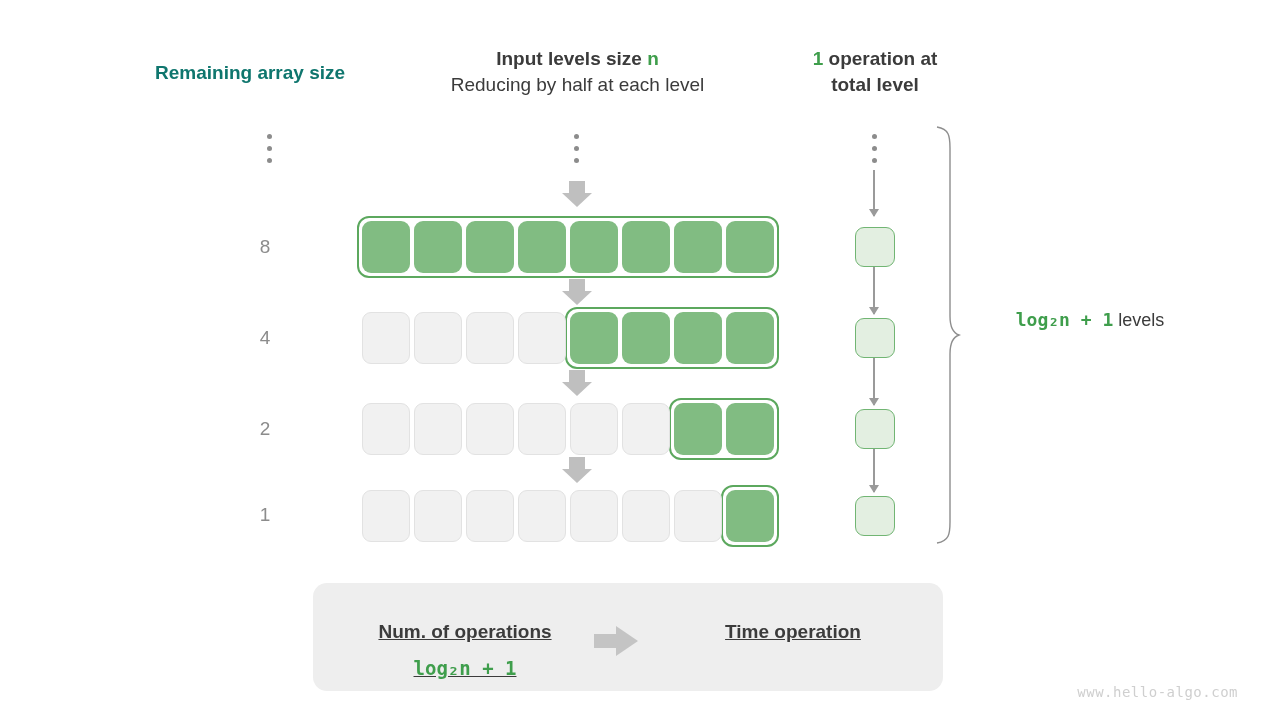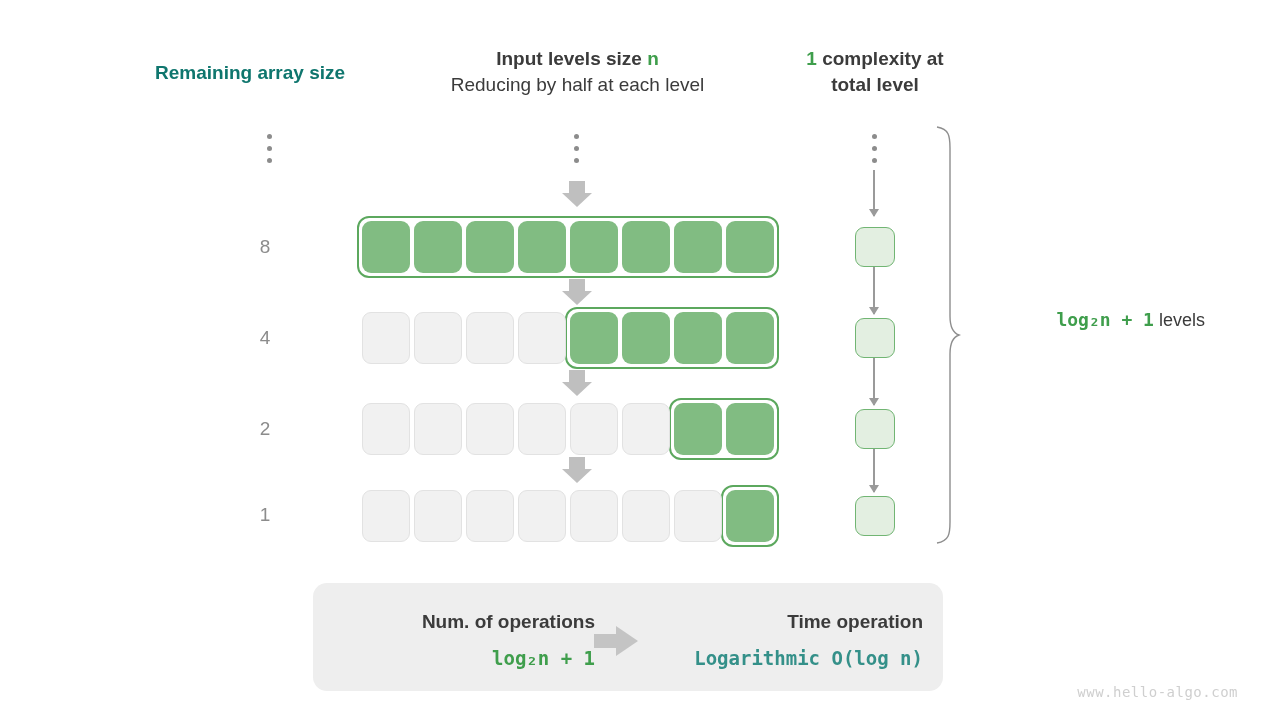--- a/index.html
+++ b/index.html
@@ -178,21 +178,21 @@
     left: 935px;
     top: 126px;
     width: 26px;
     height: 418px;
   }
   .brace-note {
     position: absolute;
     left: 975px;
     top: 306px;
     width: 230px;
-    text-align: right;
+    text-align: center;
     font-size: 18px;
     line-height: 28px;
     color: #3b3b3b;
   }
   .brace-note .formula {
     font-family: "DejaVu Sans Mono", "Liberation Mono", monospace;
     font-weight: bold;
     color: #3f9e4c;
     font-size: 18px;
   }
@@ -202,22 +202,23 @@
     position: absolute;
     left: 313px;
     top: 583px;
     width: 630px;
     height: 108px;
     background: #eeeeee;
     border-radius: 14px;
   }
   .sum-col {
     position: absolute;
-    top: 22px;
-    text-align: right;
+    top: 32px;
+    text-align: center;
+    text-decoration: underline;
   }
   .sum-col .t1 {
     font-size: 19px;
     font-weight: bold;
     color: #3b3b3b;
     line-height: 34px;
     white-space: nowrap;
   }
   .sum-col .t2 {
     font-size: 19px;
@@ -274,21 +275,21 @@
 <div class="hdr-left">
   <span>Remaining array size</span>
 </div>
 
 <div class="hdr-mid">
   <div class="line1"><span>Input levels size </span><span class="green">n</span></div>
   <div class="line2">Reducing by half at each level</div>
 </div>
 
 <div class="hdr-right">
-  <div><span class="green">1</span><span> complexity at</span></div>
+  <div><span class="green">1</span><span> operation at</span></div>
   <div>total level</div>
 </div>
 
 <div class="dots dots-left">
   <span></span>
     <span></span>
     <span></span>
 </div>
 <div class="dots dots-mid">
   <span></span>
@@ -385,21 +386,20 @@
   <div><span class="formula">log₂n + 1</span><span>  levels</span></div>
 </div>
 
 <div class="summary">
   <div class="sum-col sum-left">
     <div class="t1">Num. of operations</div>
     <div class="t2">log₂n + 1</div>
   </div>
   <div class="sum-col sum-right">
     <div class="t1">Time operation</div>
-    <div class="t2">Logarithmic  O(log n)</div>
   </div>
 </div>
 <div class="sum-arrow">
   <div class="shaft"></div>
     <div class="head"></div>
 </div>
 
 <div class="watermark">www.hello-algo.com</div>
 
 </body></html>

